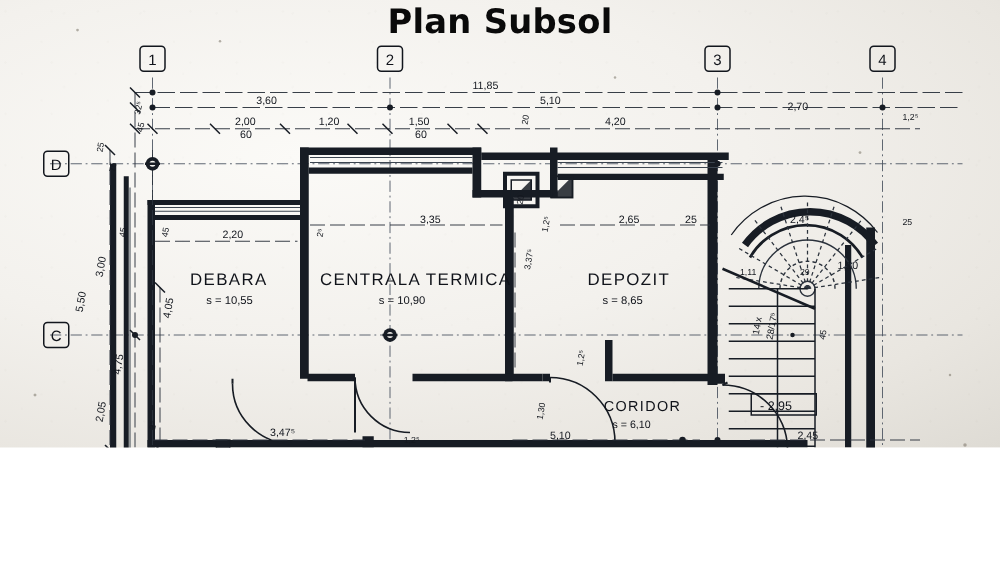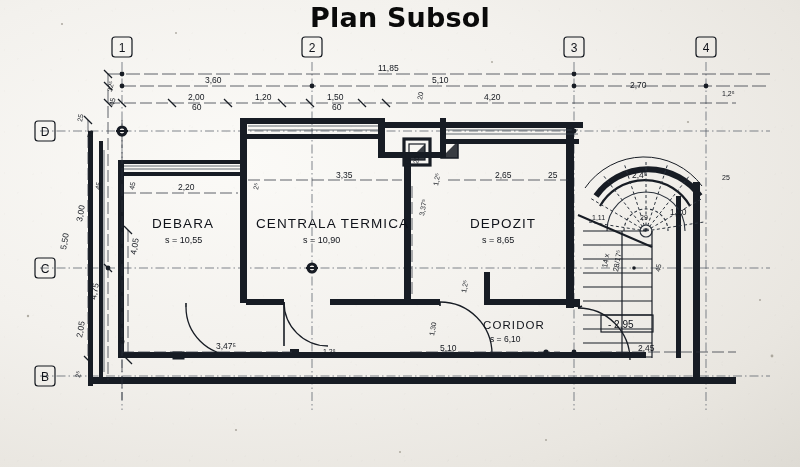--- a/index.html
+++ b/index.html
@@ -1,17 +1,17 @@
 <!DOCTYPE html>
 <html><head>
 <meta charset="utf-8">
 <style>
   html,body{margin:0;padding:0;background:#fff;}
   body{width:800px;height:467px;overflow:hidden;font-family:"Liberation Sans",sans-serif;}
-  #sheet{position:relative;width:800px;height:467px;background:#f2f0ec;overflow:hidden;}
+  #sheet{position:relative;width:800px;height:358px;background:#f2f0ec;overflow:hidden;}
   
   #paper{position:absolute;inset:0;
     background:
       radial-gradient(ellipse at 30% 35%, #fbfaf7 0%, #f3f1ed 45%, #e9e6e0 78%, #dedbd4 100%);
   }
   #grain{position:absolute;inset:0;opacity:.5;
     background-image:
       radial-gradient(circle at 12% 22%, rgba(120,115,105,.05) 0 1px, transparent 1px),
       radial-gradient(circle at 63% 71%, rgba(120,115,105,.05) 0 1px, transparent 1px),
       radial-gradient(circle at 84% 18%, rgba(120,115,105,.04) 0 1px, transparent 1px),

